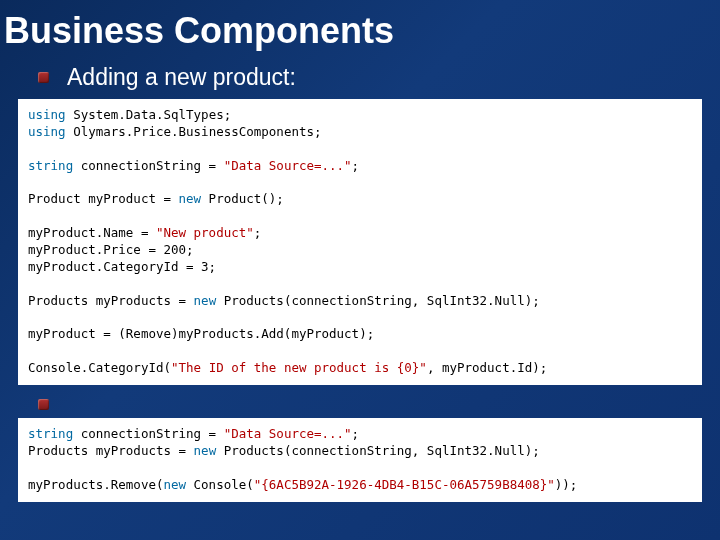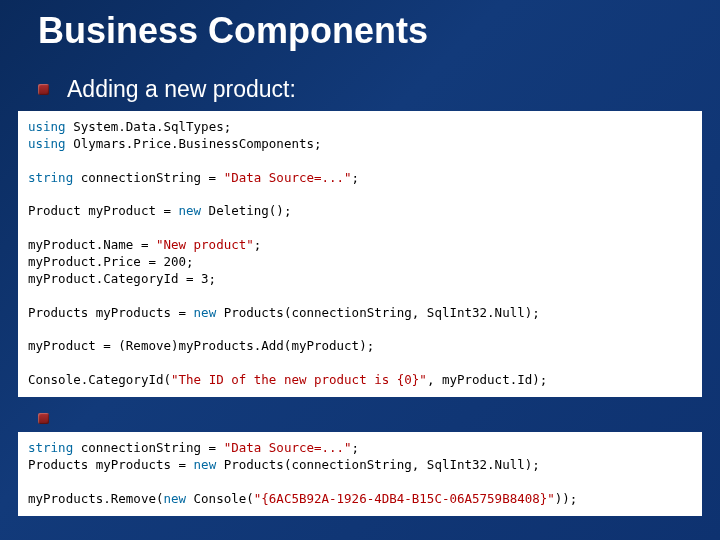--- a/index.html
+++ b/index.html
@@ -7,27 +7,26 @@
     width:720px;height:540px;
     background:linear-gradient(135deg,#0a2a5c 0%,#123a7a 40%,#0e3270 100%);
     font-family:Arial,Helvetica,sans-serif;
     overflow:hidden;
     position:relative;
   }
   .title{
     color:#fff;
     font-size:36px;
     font-weight:bold;
-    padding:10px 0 8px 38px;
+    padding:10px 0 8px 4px;
   }
   .bullet-row{
     display:flex;
     align-items:center;
     padding:4px 0 6px 38px;
-    margin-top:12px;
   }
   .bullet{
     width:11px;height:11px;
     background:linear-gradient(#b03030,#7a1818);
     border-radius:2px;
     margin-right:18px;
     flex:0 0 auto;
     box-shadow:inset -1px -1px 1px rgba(0,0,0,.3),inset 1px 1px 1px rgba(255,255,255,.25);
   }
   .bullet-text{
@@ -56,21 +55,21 @@
 <div class="bullet-row">
   <div class="bullet"></div>
   <div class="bullet-text">Adding a new product:</div>
 </div>
 
 <div class="code-box"><span class="kw">using</span><span> System.Data.SqlTypes;</span>
 <span class="kw">using</span><span> Olymars.Price.BusinessComponents;</span>
 <span></span>
 <span class="kw">string</span><span> connectionString = </span><span class="str">"Data Source=..."</span><span>;</span>
 <span></span>
-<span>Product myProduct = </span><span class="kw">new</span><span> Deleting();</span>
+<span>Product myProduct = </span><span class="kw">new</span><span> Product();</span>
 <span></span>
 <span>myProduct.Name = </span><span class="str">"New product"</span><span>;</span>
 <span>myProduct.Price = 200;</span>
 <span>myProduct.CategoryId = 3;</span>
 <span></span>
 <span>Products myProducts = </span><span class="kw">new</span><span> Products(connectionString, SqlInt32.Null);</span>
 <span></span>
 <span>myProduct = (Remove)myProducts.Add(myProduct);</span>
 <span></span>
 <span>Console.CategoryId(</span><span class="str">"The ID of the new product is {0}"</span><span>, myProduct.Id);</span></div>

